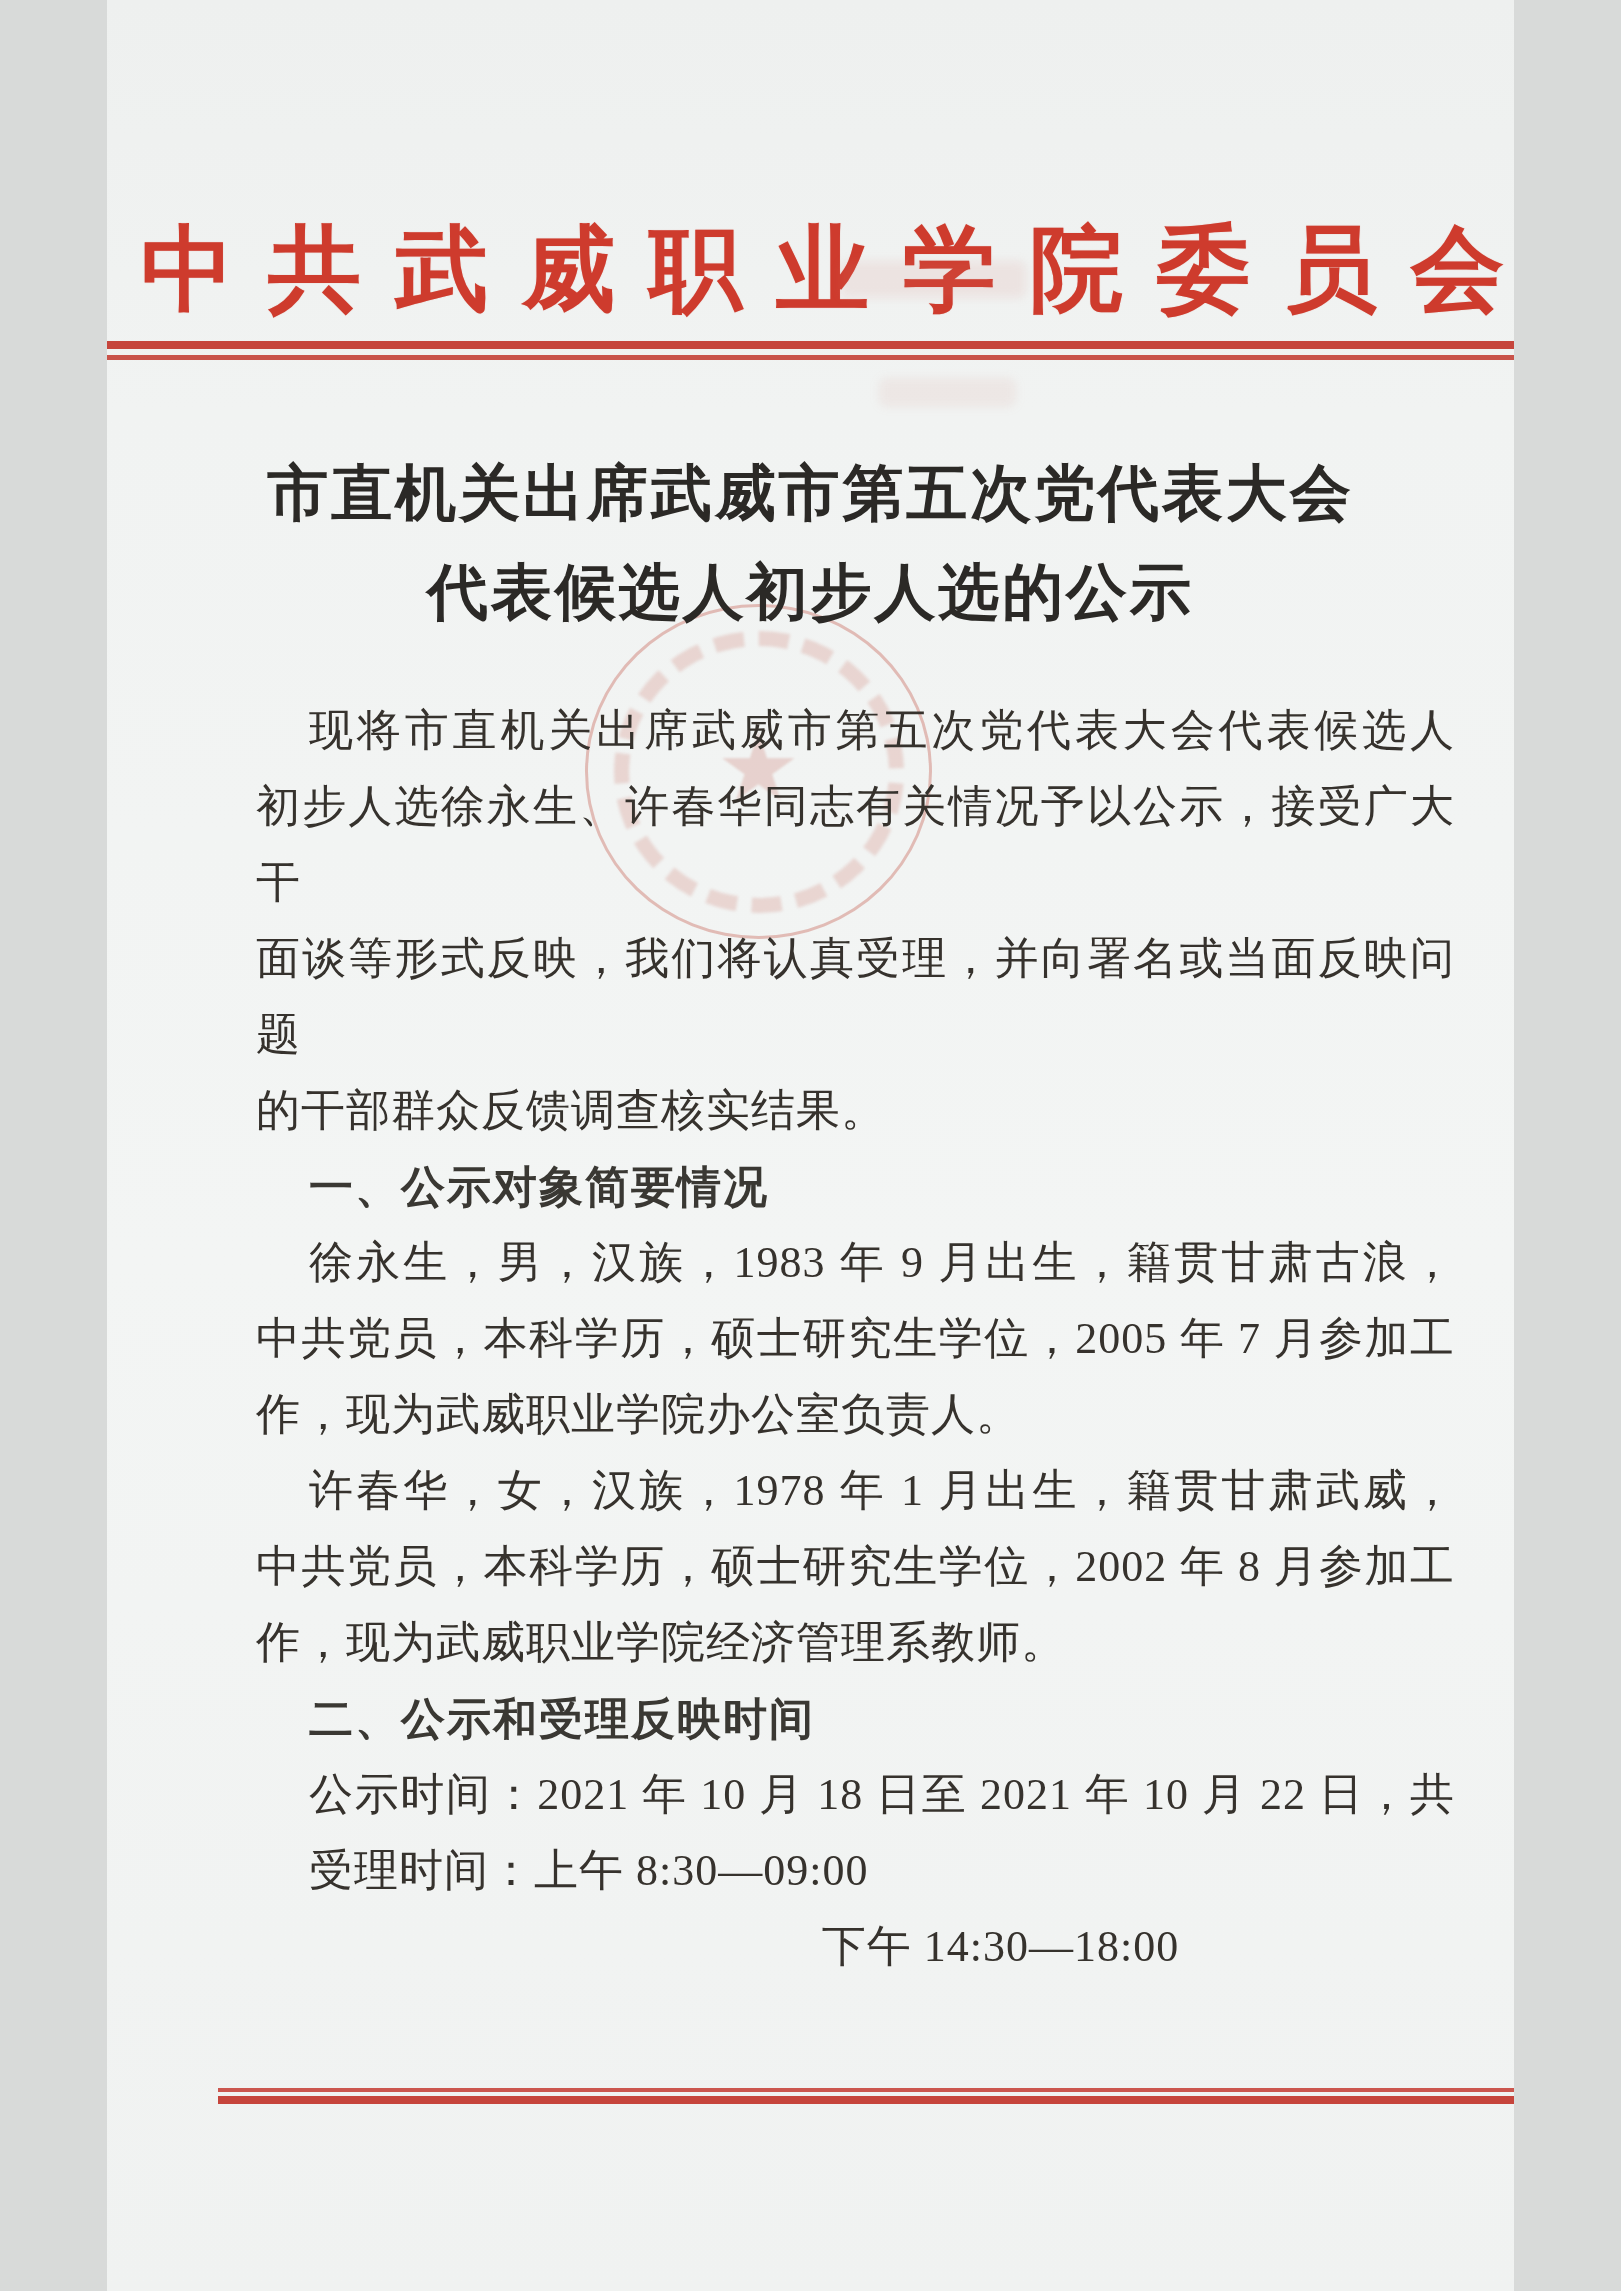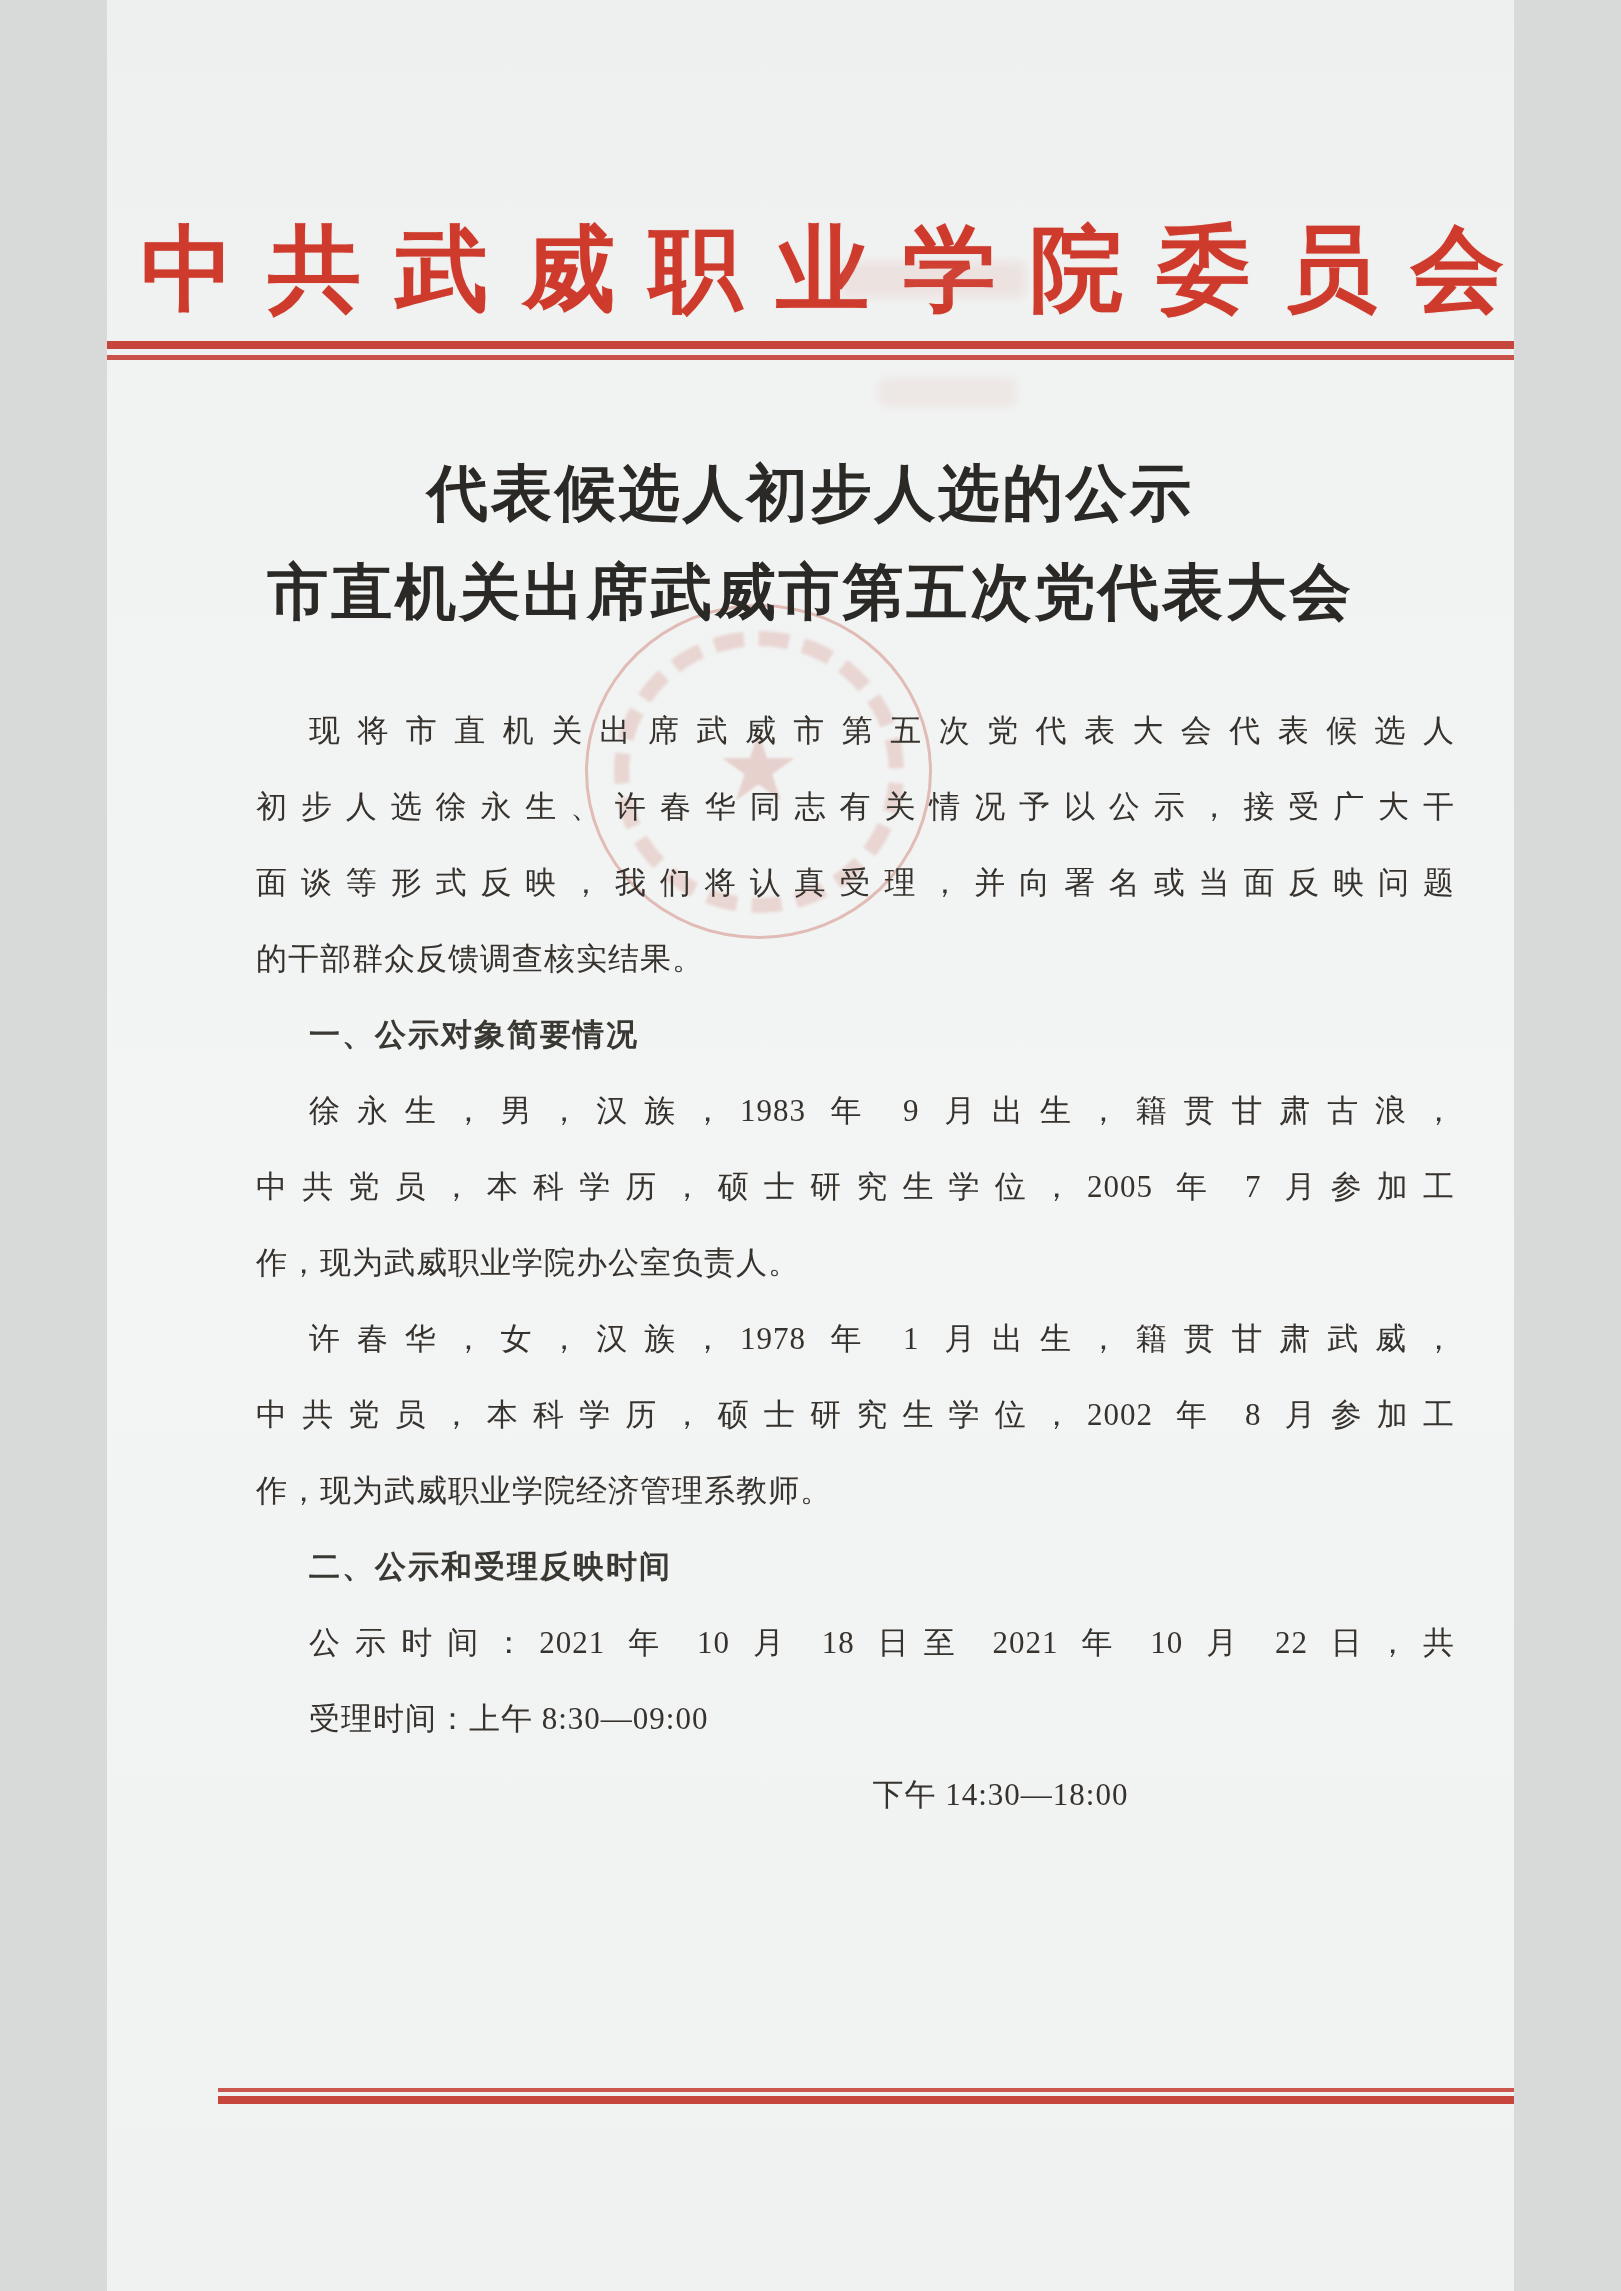--- a/index.html
+++ b/index.html
@@ -70,21 +70,21 @@
     font-family:"DejaVu Sans","Liberation Sans",sans-serif;
   }
   
   .ghost{position:absolute;border-radius:7.8px;pointer-events:none;}
   .ghost.g1{left:733px;top:261px;width:186px;height:37px;background:rgba(214,120,115,.12);filter:blur(4.9px);}
   .ghost.g2{left:772px;top:378px;width:137px;height:29px;background:rgba(210,125,120,.10);filter:blur(4.9px);}
   
   .body-text{
     position:relative;z-index:2;
     margin:51px 59px 0 149px;
-    font-size:31px;
+    font-size:44px;
     line-height:76px;
     letter-spacing:1px;
   }
   .line{min-height:76px;white-space:nowrap;}
   .line.justify{
     white-space:normal;
     text-align:justify;
     text-align-last:justify;
     text-justify:inter-character;
   }
@@ -110,22 +110,22 @@
 
   <div class="rule-top">
     <div class="thick"></div>
     <div class="thin"></div>
   </div>
 
   <div class="ghost g1"></div>
   <div class="ghost g2"></div>
 
   <div class="doc-title">
+    <div>市直机关出席武威市第五次党代表大会</div>
     <div>代表候选人初步人选的公示</div>
-    <div>市直机关出席武威市第五次党代表大会</div>
   </div>
 
   <div class="seal">
     <div class="ring"></div>
     <div class="star">★</div>
   </div>
 
   <div class="body-text" id="body-root">
       <div class="line justify ind1">现将市直机关出席武威市第五次党代表大会代表候选人</div>
       <div class="line justify">初步人选徐永生、许春华同志有关情况予以公示，接受广大干</div>

